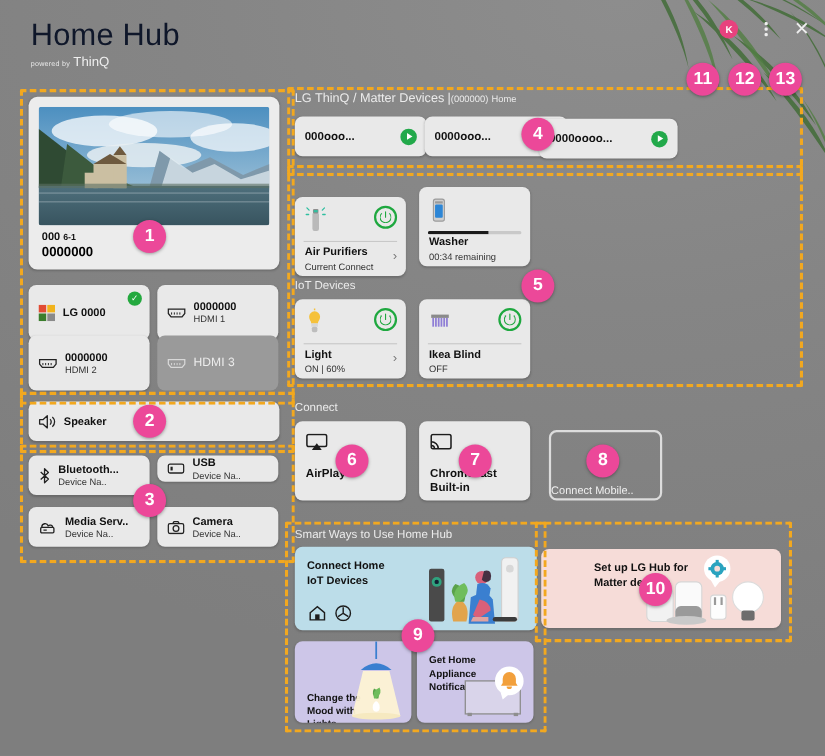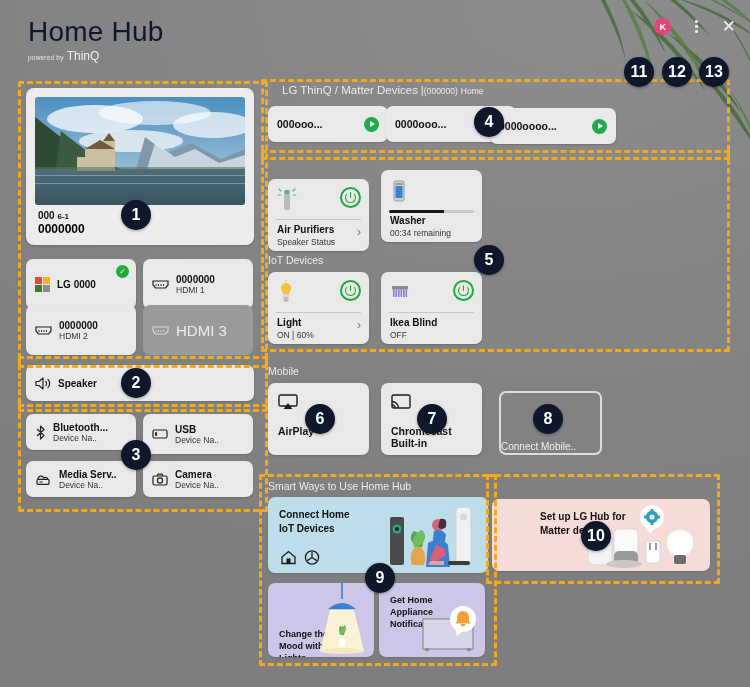--- a/index.html
+++ b/index.html
@@ -22,21 +22,21 @@
   .hub-title .sub .tq{font-size:12px;}
   .topright{position:absolute;right:14px;top:18px;z-index:6;display:flex;align-items:center;gap:24px;}
   .avatar{width:17px;height:17px;border-radius:50%;background:#e8427e;color:#fff;font-size:9px;
           display:flex;align-items:center;justify-content:center;font-weight:700;}
   .dots{display:flex;flex-direction:column;gap:2.5px;align-items:center;}
   .dots i{width:2.5px;height:2.5px;border-radius:50%;background:#eee;display:block;}
   .xbtn{color:#eee;font-size:17px;line-height:1;font-weight:300;}
   
   .dash{position:absolute;border:3px dashed #f2a81f;border-radius:2px;z-index:4;pointer-events:none;}
   
-  .mk{position:absolute;width:30px;height:30px;border-radius:50%;background:#0f172a;color:#fff;
+  .mk{position:absolute;width:30px;height:30px;border-radius:50%;background:#ec4899;color:#fff;
       display:flex;align-items:center;justify-content:center;font-size:16px;font-weight:700;z-index:20;
       box-shadow:0 1px 3px rgba(0,0,0,.35);}
   
   .card{background:#e9e9e9;border-radius:7px;position:absolute;box-shadow:0 1px 2px rgba(0,0,0,.18);}
   .card.dim{background:#9a9a9a;box-shadow:none;}
   .card.outline{background:transparent;border:2px solid #dcdcdc;box-shadow:none;}
   .lbl{font-size:10px;color:#111;font-weight:700;}
   .sublbl{font-size:8.5px;color:#333;font-weight:400;}
   .secttl{position:absolute;color:#ebebeb;font-size:10.5px;z-index:5;}
   
@@ -228,21 +228,21 @@
     <svg width="17" height="13" viewBox="0 0 17 13">
       <path d="M1 3 h15 v4 l-2.5 3 h-10 L1 7 Z" fill="none" stroke="#d8d8d8" stroke-width="1.2"></path>
       <g stroke="#d8d8d8" stroke-width=".9">
           <path d="M4 6 v2"></path>
           <path d="M6.5 6 v2"></path>
           <path d="M9 6 v2"></path>
           <path d="M11.5 6 v2"></path>
         </g>
     </svg>
     <div class="txt">
-        <span class="lbl" style="color:#ececec;font-weight:400;font-size:15px;">HDMI 3</span>
+        <span class="lbl" style="color:#ececec;font-weight:400;font-size:11px;">HDMI 3</span>
       </div>
   </div>
 </div>
 
 <div class="card srctile" style="left:26px;top:365px;width:228px;height:36px;text-align:center;">
   <div class="inner">
     <svg width="16" height="13" viewBox="0 0 16 13">
       <path d="M1 4.5 h3 L8 1 v11 L4 8.5 H1 Z" fill="none" stroke="#222" stroke-width="1.2" stroke-linejoin="round"></path>
       <path d="M10.5 4 a3.5 3.5 0 0 1 0 5" fill="none" stroke="#222" stroke-width="1.2"></path>
       <path d="M12.6 2 a6 6 0 0 1 0 9" fill="none" stroke="#222" stroke-width="1.2"></path>
@@ -257,21 +257,21 @@
   <div class="inner">
     <svg width="11" height="15" viewBox="0 0 11 15">
       <path d="M2 4 L9 10.5 L5.5 14 V1 L9 4.5 L2 11" fill="none" stroke="#222" stroke-width="1.2" stroke-linejoin="round"></path>
     </svg>
     <div class="txt">
       <span class="lbl">Bluetooth...</span>
       <span class="sublbl">Device Na..</span>
     </div>
   </div>
 </div>
-<div class="card srctile" style="left:143px;top:414px;width:110px;height:40px;">
+<div class="card srctile" style="left:143px;top:414px;width:110px;height:24px;">
   <div class="inner">
     <svg width="16" height="12" viewBox="0 0 16 12">
       <rect x="1" y="2" width="14" height="8" rx="1.5" fill="none" stroke="#222" stroke-width="1.2"></rect>
       <rect x="3" y="4.3" width="2" height="3.4" fill="#222"></rect>
     </svg>
     <div class="txt">
       <span class="lbl">USB</span>
       <span class="sublbl">Device Na..</span>
     </div>
   </div>
@@ -296,21 +296,21 @@
       <path d="M5 3 L6.2 1.2 h3.6 L11 3" fill="none" stroke="#222" stroke-width="1.2"></path>
       <circle cx="8" cy="7.5" r="2.6" fill="none" stroke="#222" stroke-width="1.2"></circle>
     </svg>
     <div class="txt">
       <span class="lbl">Camera</span>
       <span class="sublbl">Device Na..</span>
     </div>
   </div>
 </div>
 
-<div class="secttl" style="left:268px;top:84px;margin-left:14px;">
+<div class="secttl" style="left:268px;top:84px;">
   <span style="font-size:11.5px;">LG ThinQ / Matter Devices</span>
   <span style="font-size:11.5px;">|</span><span style="font-size:8.5px;">(000000)</span>
   <span style="font-size:8.5px;">Home</span>
 </div>
 
 <div class="chip" style="left:268px;top:106px;width:102px;">
   <span class="t">000ooo...</span>
   <span class="play"></span>
 </div>
 <div class="chip" style="left:386px;top:106px;width:112px;">
@@ -334,21 +334,21 @@
           <path d="M16.4 8 L18.6 8"></path>
       </g>
       <rect x="8.2" y="4" width="3.6" height="2" fill="#2fbfa0"></rect>
     </svg>
   </span>
   <span class="pwr">
       <i></i>
     </span>
   <span class="div"></span>
   <span class="nm">Air Purifiers</span>
-  <span class="st">Speaker Status</span>
+  <span class="st">Current Connect</span>
   <span class="chev">›</span>
 </div>
 
 <div class="card appl" style="left:381px;top:170px;">
   <span class="ic">
     <svg width="18" height="26" viewBox="0 0 18 26">
       <rect x="4" y="3" width="10" height="20" rx="2" fill="#cfcfcf" stroke="#9b9b9b" stroke-width="1"></rect>
       <rect x="5.5" y="8" width="7" height="12" rx="1" fill="#2d86d6"></rect>
       <rect x="5.5" y="5" width="7" height="2" fill="#9b9b9b"></rect>
     </svg>
@@ -395,21 +395,21 @@
     </svg>
   </span>
   <span class="pwr">
       <i></i>
     </span>
   <span class="div"></span>
   <span class="nm">Ikea Blind</span>
   <span class="st">OFF</span>
 </div>
 
-<div class="secttl" style="left:268px;top:365px;">Mobile</div>
+<div class="secttl" style="left:268px;top:365px;">Connect</div>
 
 <div class="card mob" style="left:268px;top:383px;">
   <span class="ic">
     <svg width="20" height="17" viewBox="0 0 20 17">
       <rect x="1" y="1" width="18" height="11" rx="1.6" fill="none" stroke="#1d1d1d" stroke-width="1.4"></rect>
       <path d="M10 9 L14.5 15 h-9 Z" fill="#1d1d1d"></path>
     </svg>
   </span>
   <span class="nm">AirPlay</span>
 </div>

